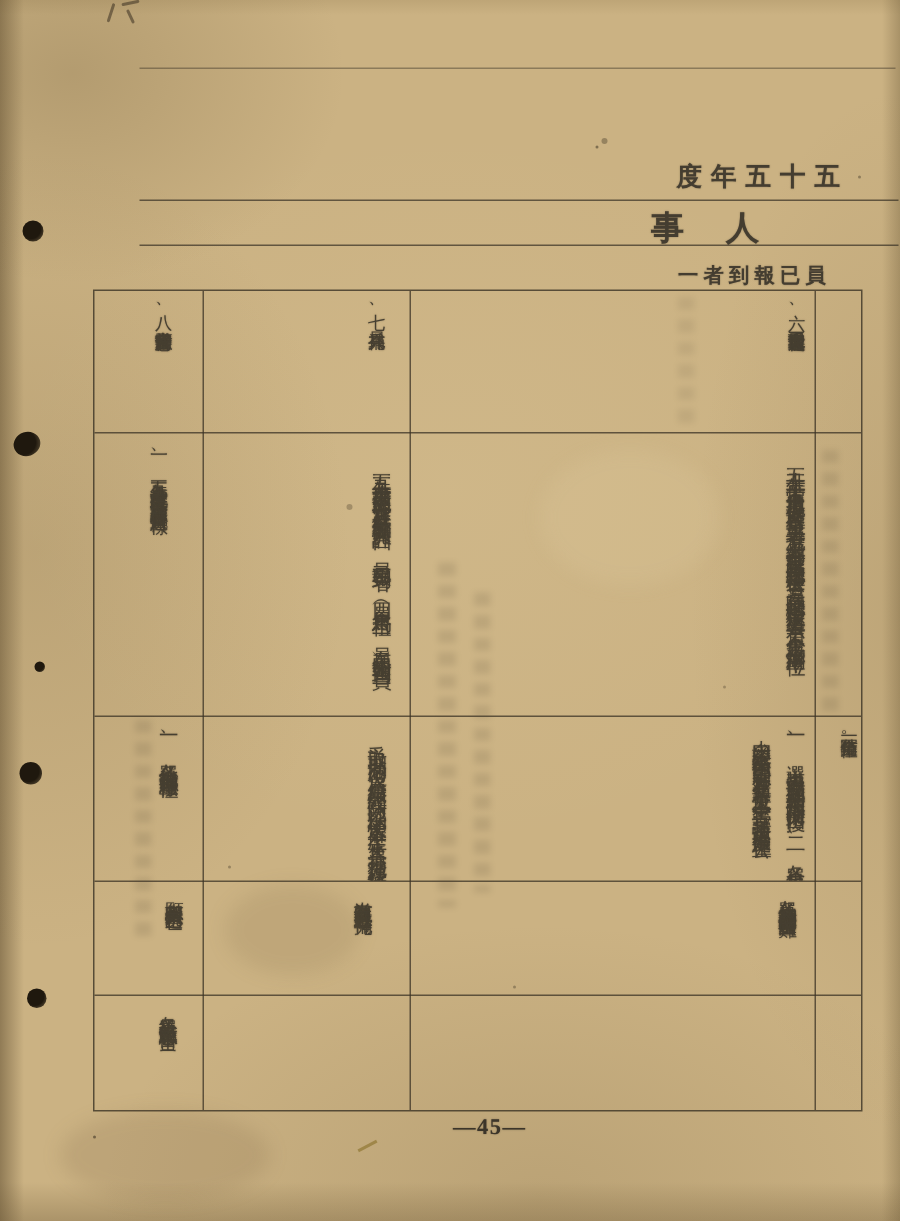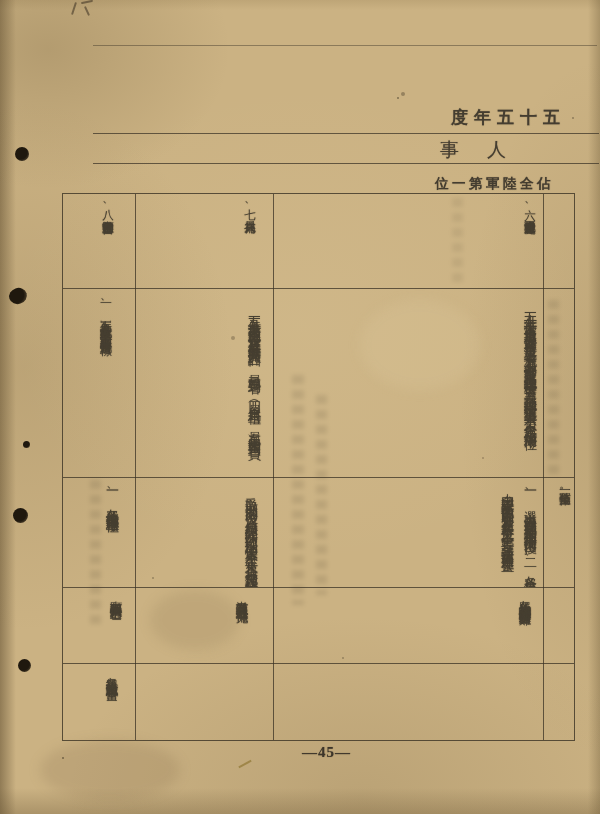--- a/index.html
+++ b/index.html
@@ -77,22 +77,22 @@
 
   <div class="scribble" style="left:73px;top:2px;width:2px;height:13px;transform:rotate(18deg);"></div>
   <div class="scribble" style="left:81px;top:1px;width:12px;height:2px;transform:rotate(-12deg);"></div>
   <div class="scribble" style="left:86px;top:6px;width:2px;height:10px;transform:rotate(-25deg);"></div>
 
   <div class="rule" style="left:93px;top:45px;width:504px;opacity:.6;"></div>
   <div class="rule" style="left:93px;top:133px;width:506px;"></div>
   <div class="rule" style="left:93px;top:163px;width:506px;"></div>
 
   <div class="htext ink rtl" style="right:34px;top:106px;font-size:17px;font-weight:bold;letter-spacing:6px;margin-left:45px;">五十五年度</div>
-  <div class="htext ink rtl" style="right:66px;top:137px;font-size:19px;font-weight:normal;letter-spacing:28px;text-align:right;">人事</div>
-  <div class="htext ink rtl" style="right:46px;top:175px;font-size:13.5px;font-weight:bold;letter-spacing:3.5px;">佔全陸軍第一位</div>
+  <div class="htext ink rtl" style="right:66px;top:137px;font-size:22px;font-weight:bold;letter-spacing:28px;text-align:right;">人事</div>
+  <div class="htext ink rtl" style="right:46px;top:175px;font-size:13.5px;font-weight:bold;letter-spacing:3.5px;">員已報到者一</div>
 
   <div class="grid">
     <div class="vline" style="left:72px;"></div>
     <div class="vline" style="left:210px;"></div>
     <div class="vline" style="left:480px;"></div>
     <div class="hline" style="top:94px;"></div>
     <div class="hline" style="top:283px;"></div>
     <div class="hline" style="top:393px;"></div>
     <div class="hline" style="top:469px;"></div>
 

